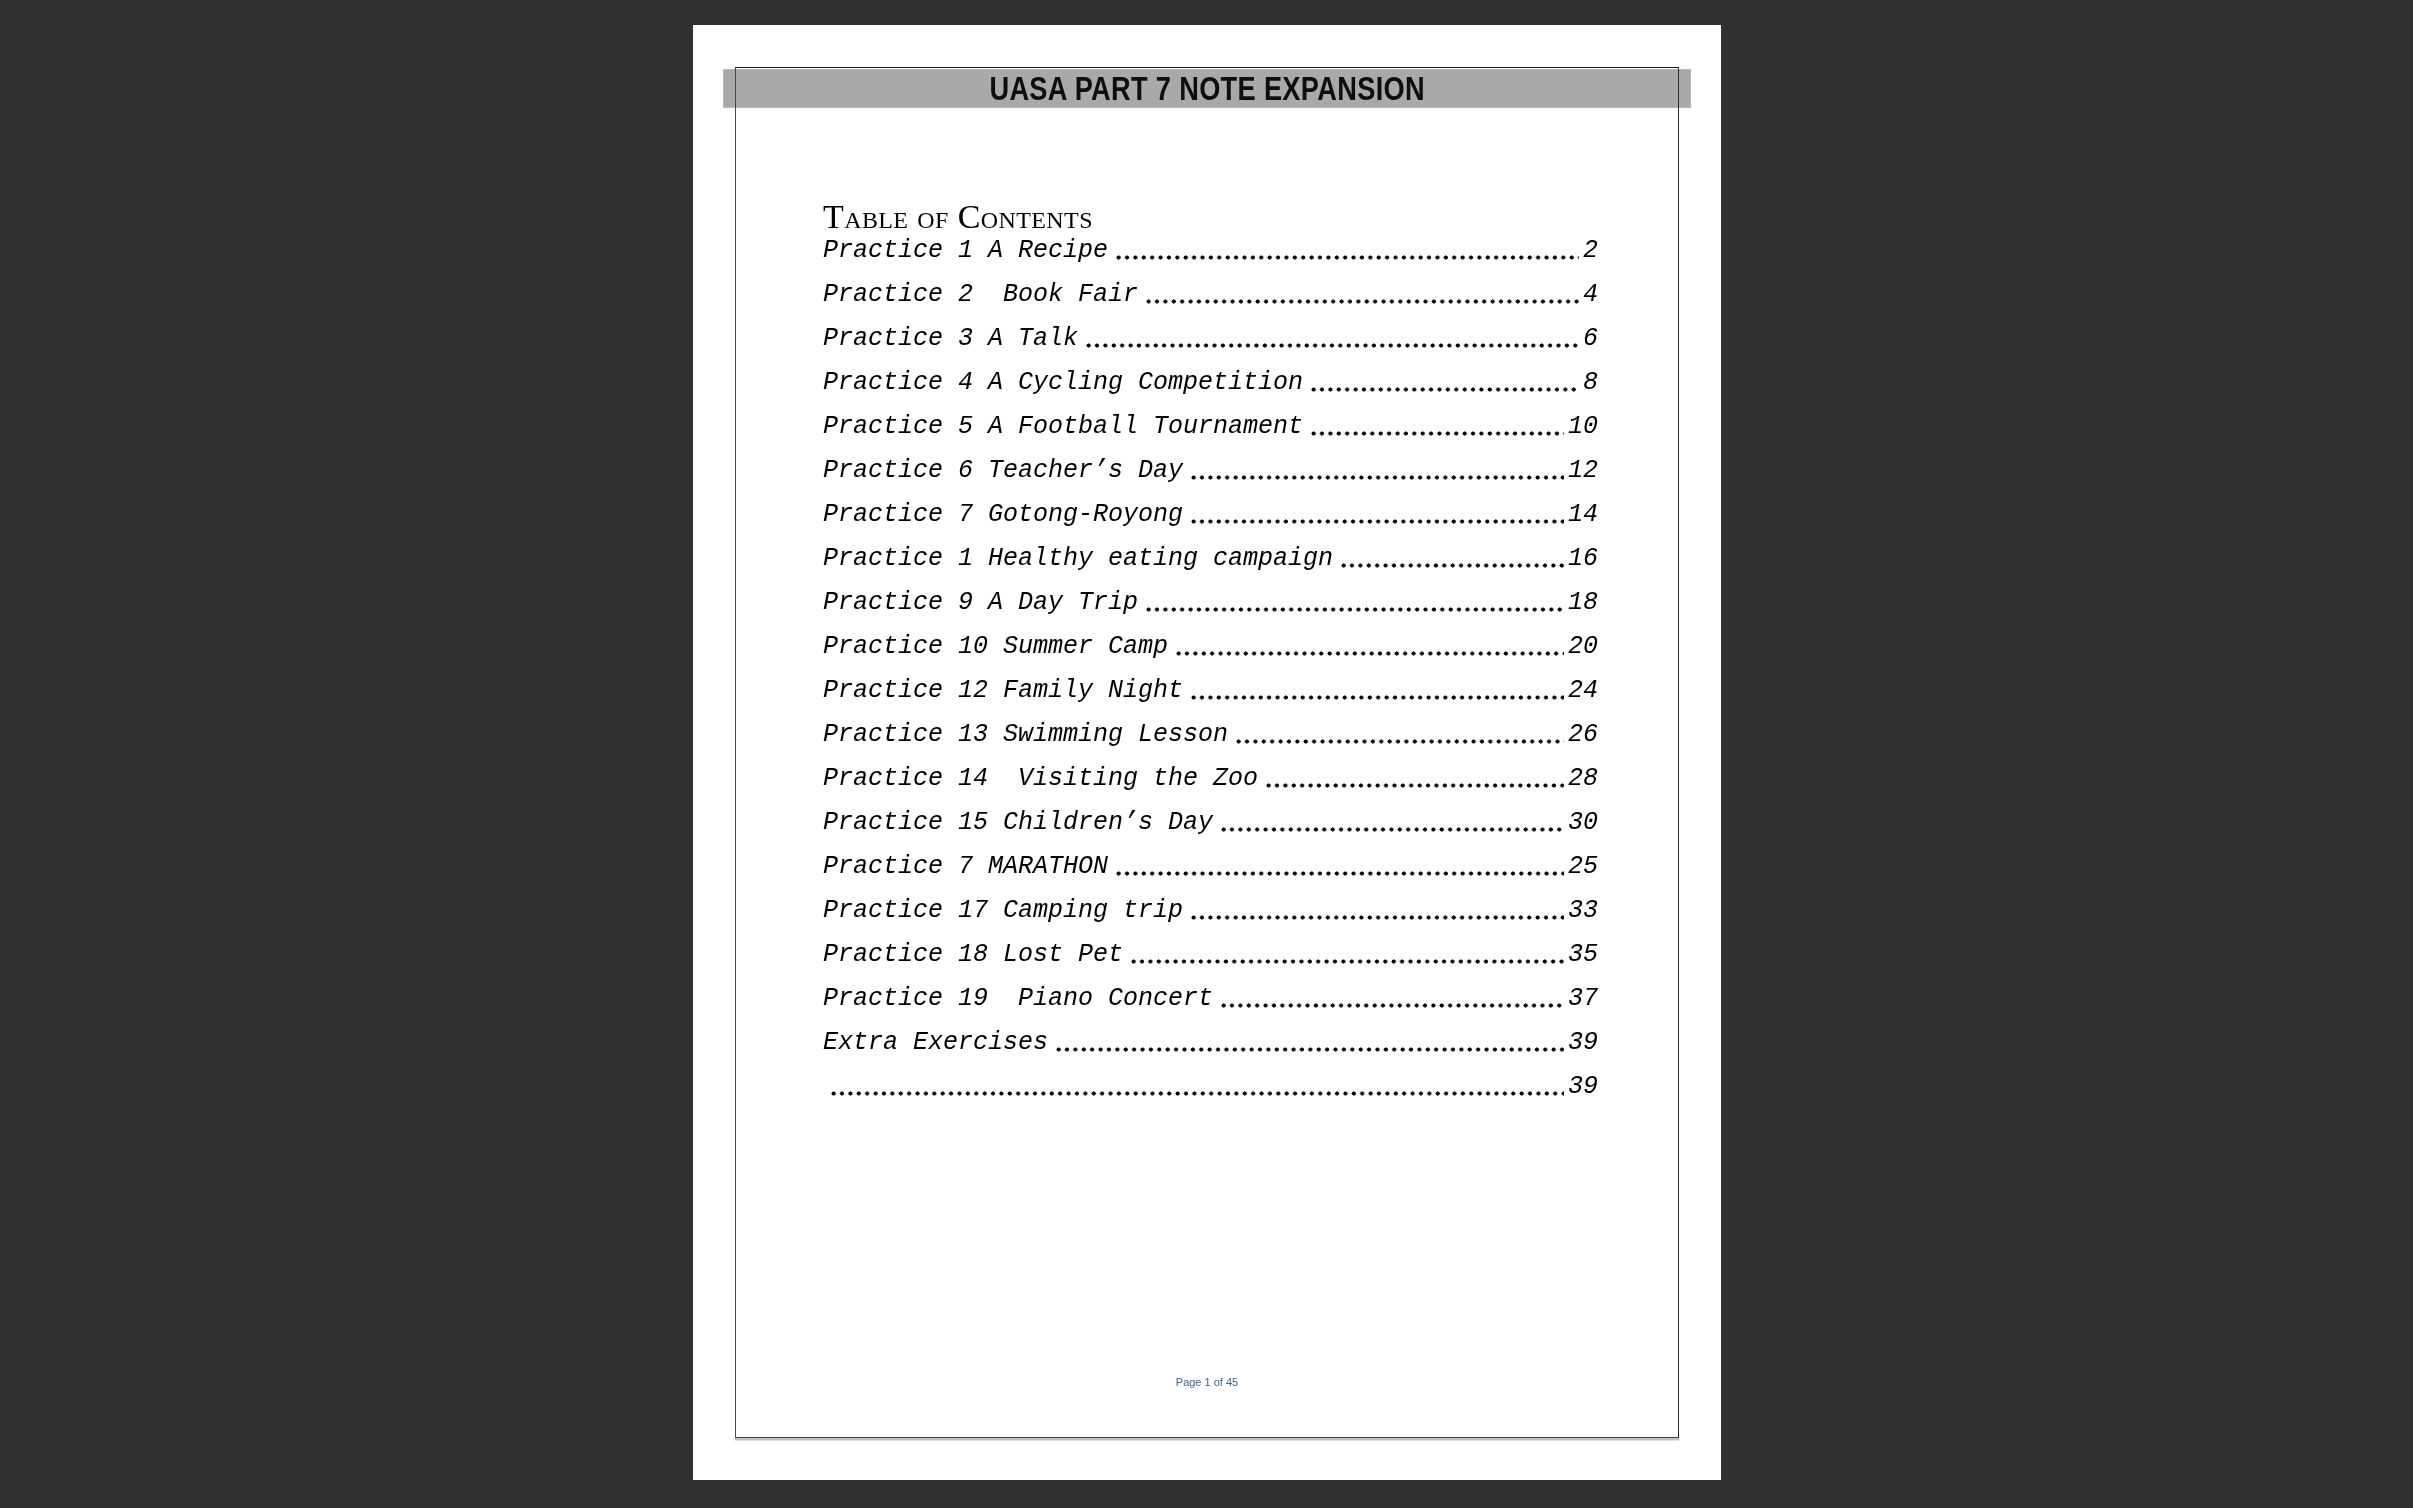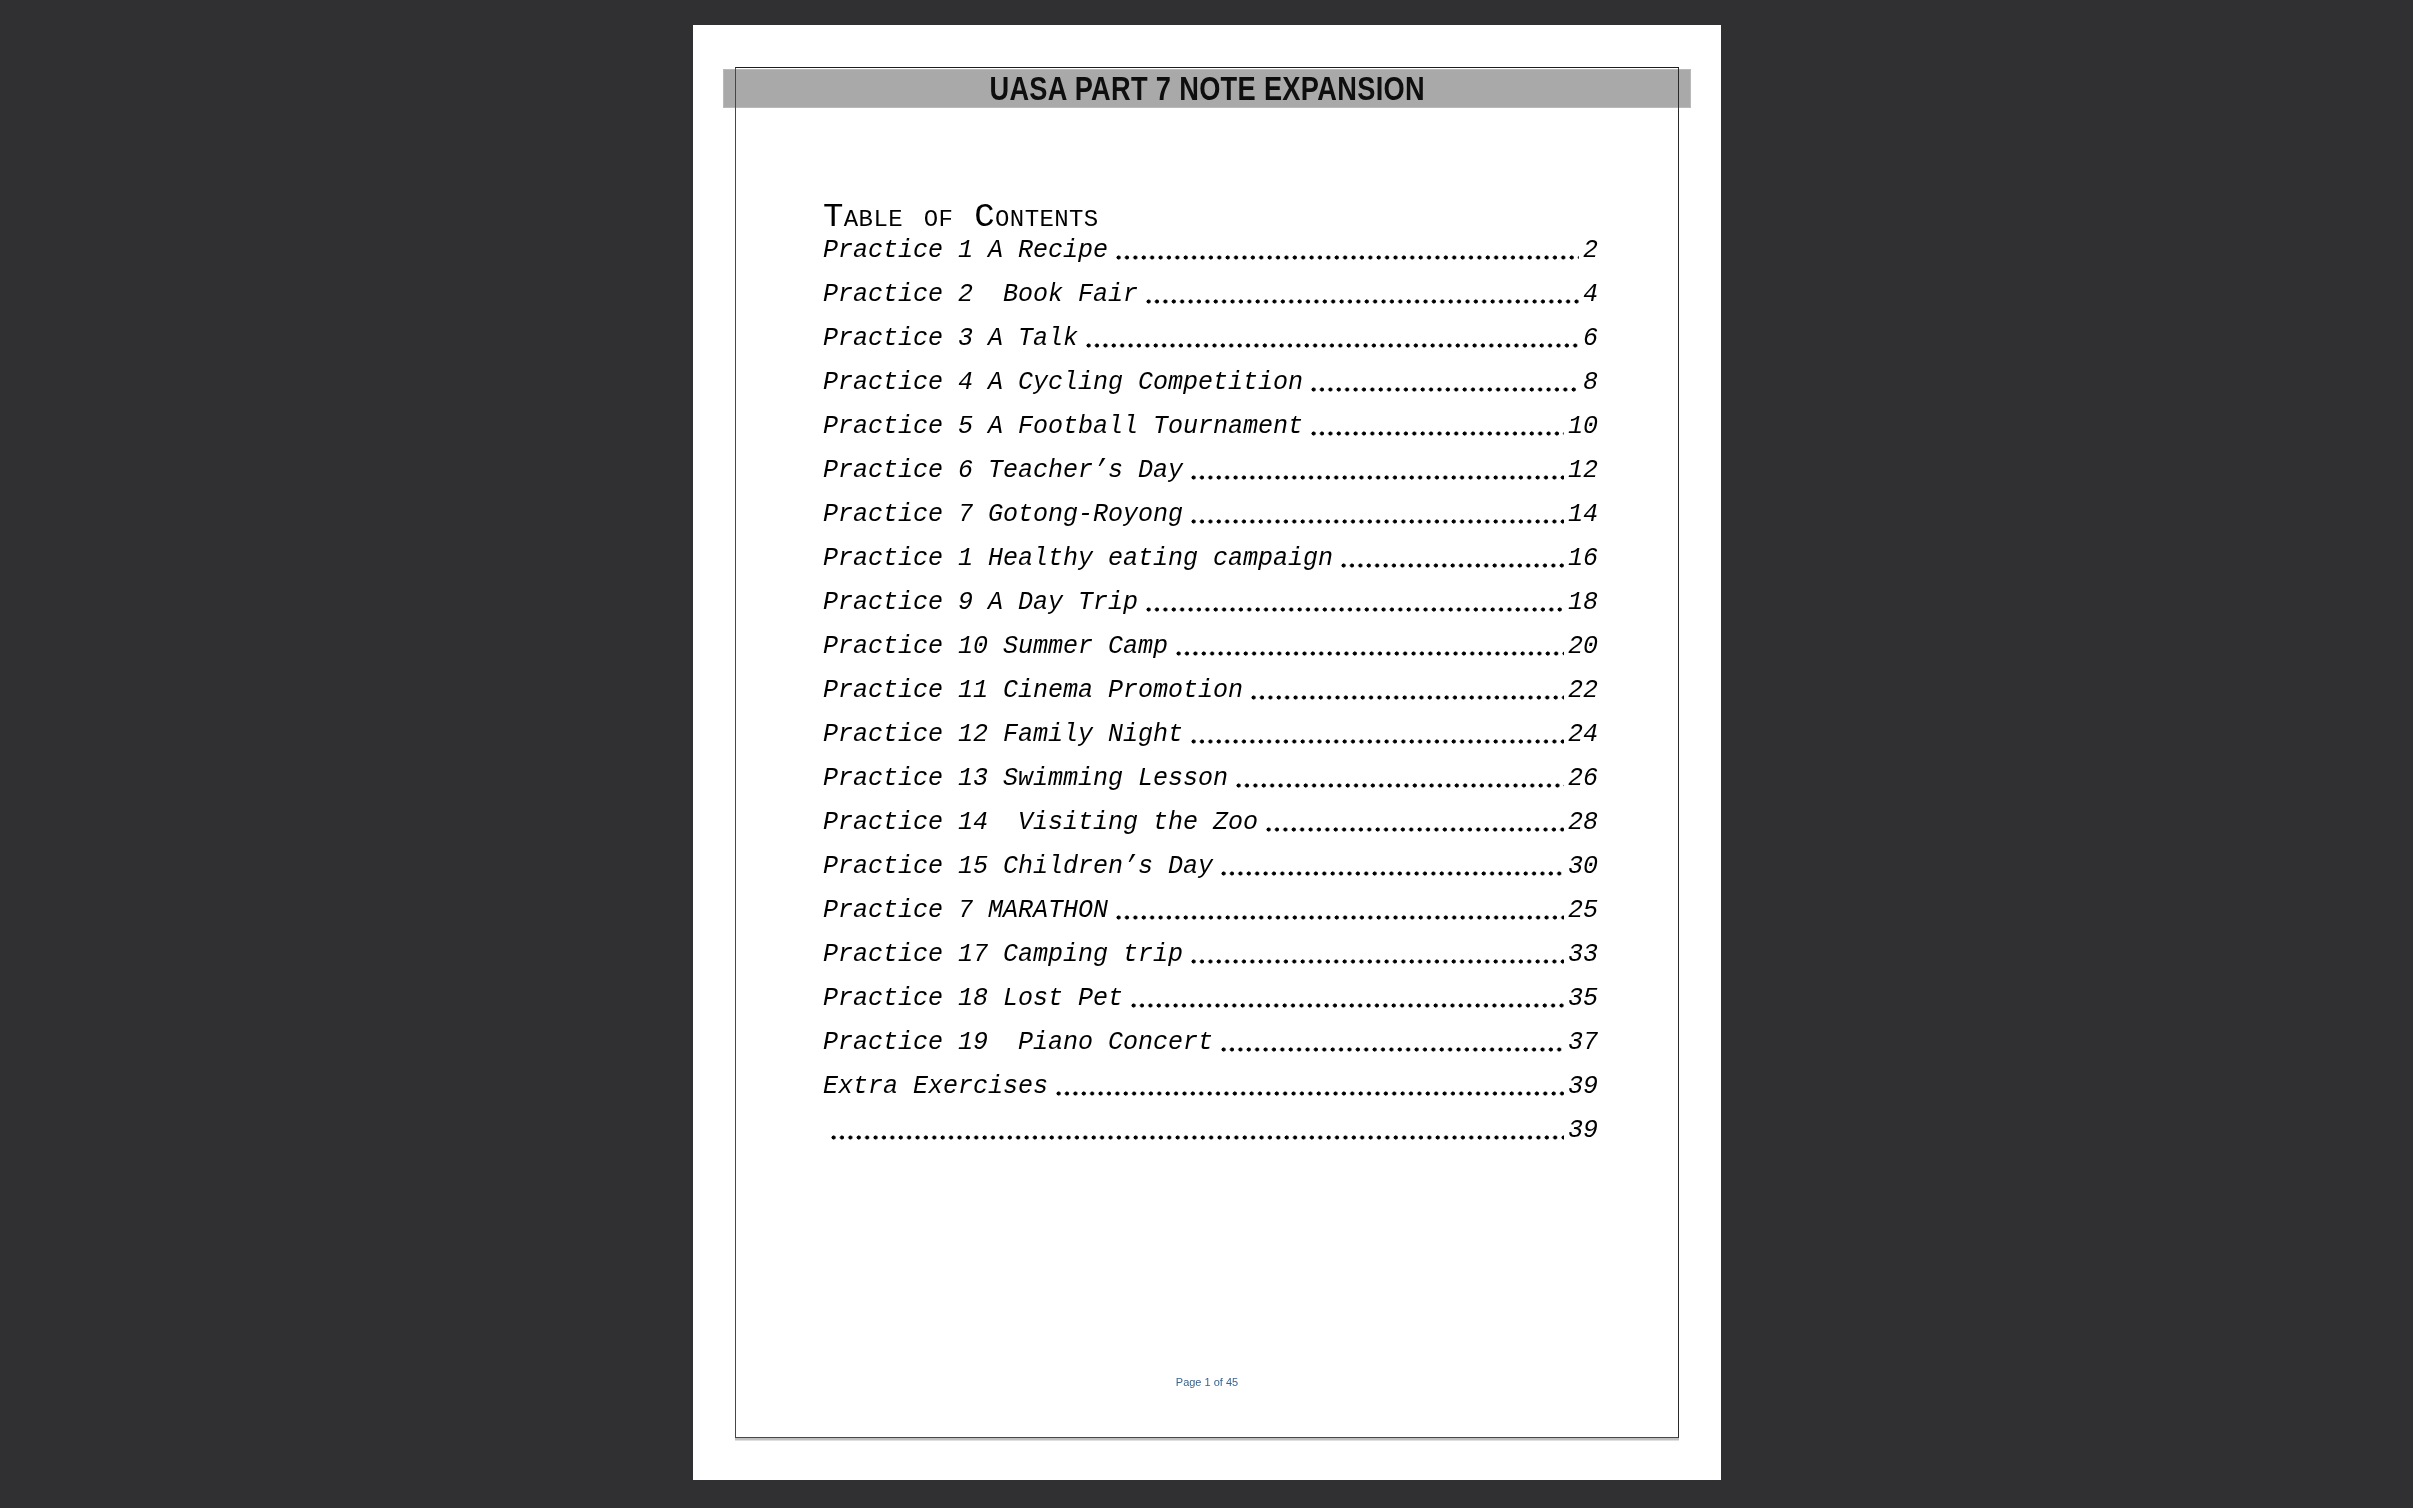--- a/index.html
+++ b/index.html
@@ -51,21 +51,21 @@
     font-size: 34px;
     letter-spacing: 0.4px;
     color: #0e0e0e;
     transform: scaleX(0.8);
     transform-origin: center;
     white-space: pre;
   }
   .toc-heading {
     position: absolute;
     left: 130px; top: 173px;
-    font-family: Liberation Mono, monospace;
+    font-family: Liberation Serif, serif;
     font-variant-caps: small-caps;
     font-size: 34px;
     color: #000;
     letter-spacing: 0.4px;
     white-space: pre;
     z-index: 1;
   }
   .toc-list {
     position: absolute;
     left: 130px; top: 204px;
@@ -163,25 +163,20 @@
           <span class="toc-title">Practice 9 A Day Trip</span>
           <div class="toc-leader"></div>
           <span class="toc-page">18</span>
         </div>
         <div class="toc-row">
           <span class="toc-title">Practice 10 Summer Camp</span>
           <div class="toc-leader"></div>
           <span class="toc-page">20</span>
         </div>
         <div class="toc-row">
-          <span class="toc-title">Practice 11 Cinema Promotion</span>
-          <div class="toc-leader"></div>
-          <span class="toc-page">22</span>
-        </div>
-        <div class="toc-row">
           <span class="toc-title">Practice 12 Family Night</span>
           <div class="toc-leader"></div>
           <span class="toc-page">24</span>
         </div>
         <div class="toc-row">
           <span class="toc-title">Practice 13 Swimming Lesson</span>
           <div class="toc-leader"></div>
           <span class="toc-page">26</span>
         </div>
         <div class="toc-row">

